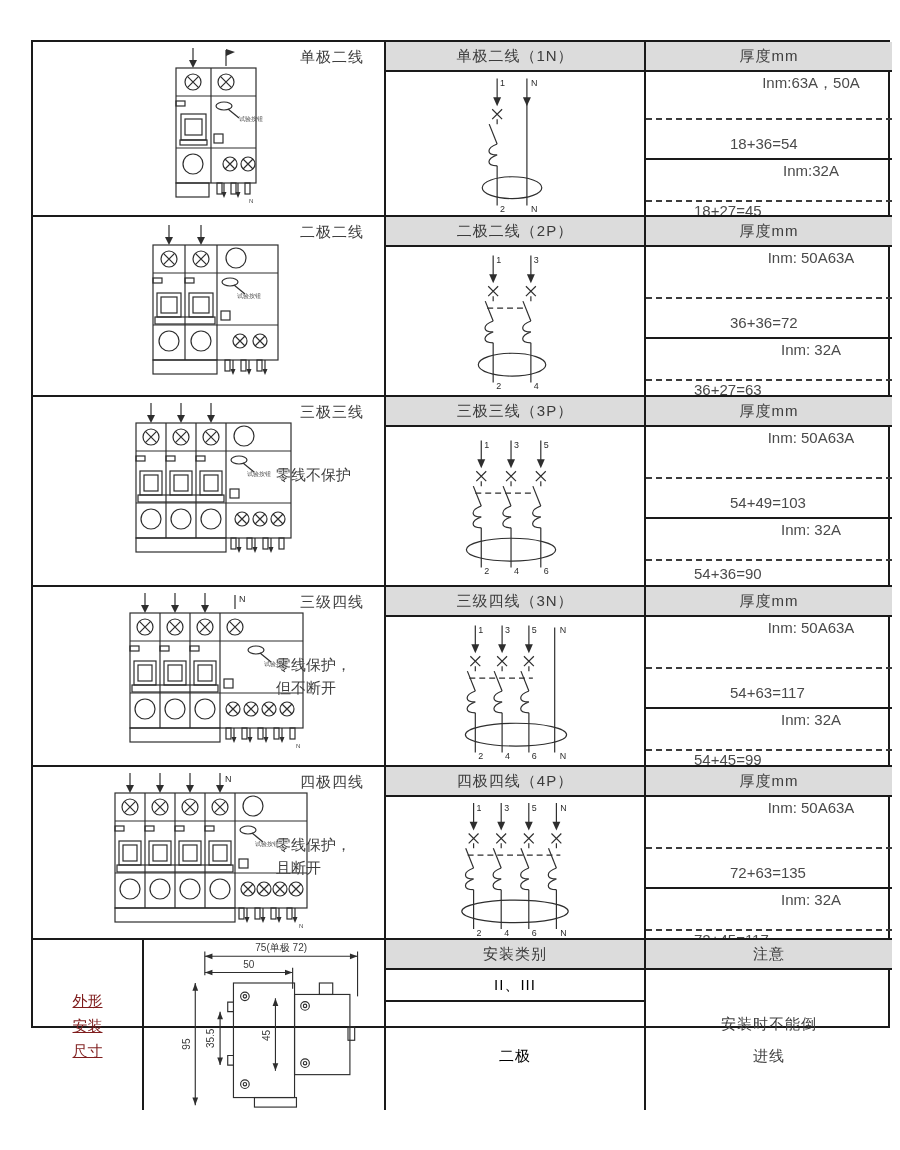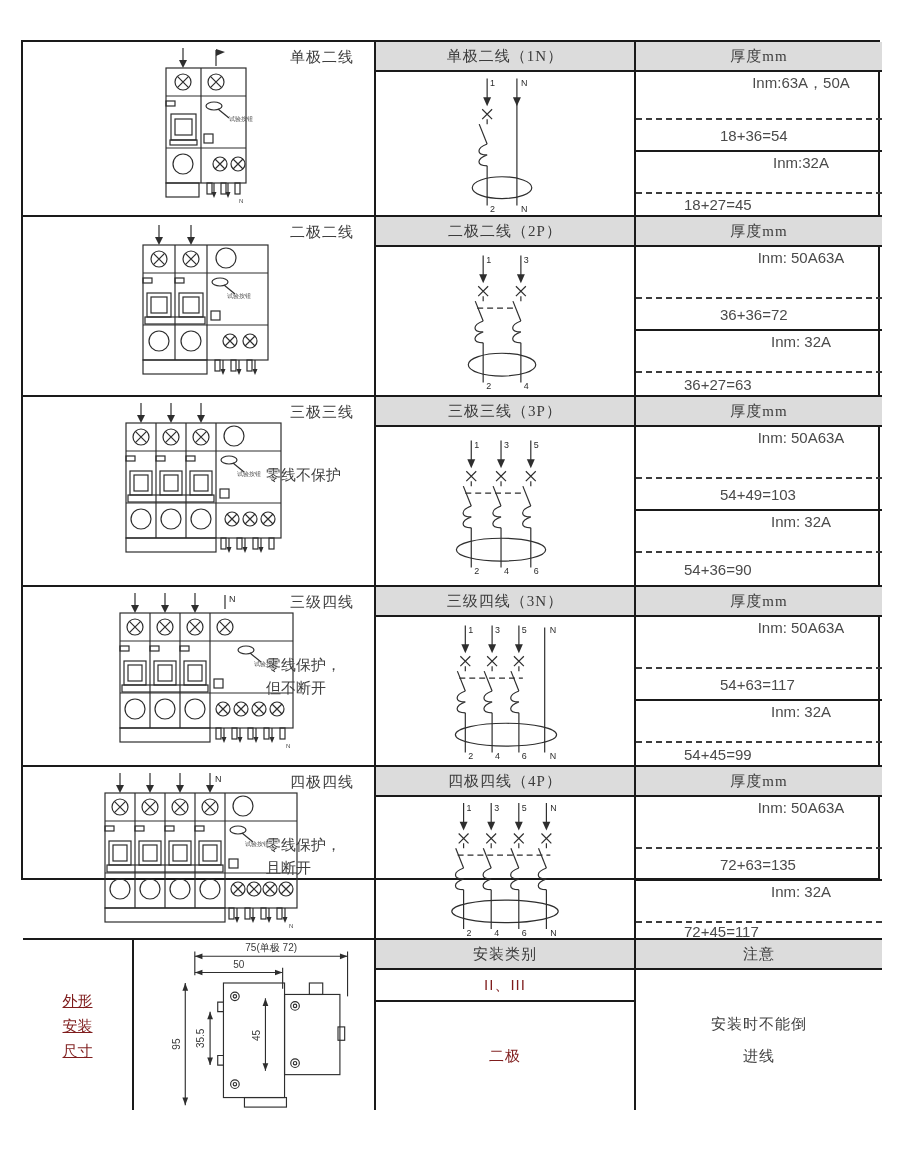--- a/index.html
+++ b/index.html
@@ -1,54 +1,54 @@
 <!DOCTYPE html>
 <html><head>
 <meta charset="utf-8">
 <style>
   html,body{margin:0;padding:0;}
   body{width:900px;height:1150px;background:#ffffff;position:relative;
        font-family:"Liberation Sans","DejaVu Sans",sans-serif;color:#454545;}
-  .table{position:absolute;left:21px;top:40px;width:859px;height:840px;
+  .table{position:absolute;left:31px;top:40px;width:859px;height:988px;
          display:grid;grid-template-columns:353px 260px 246px;
          grid-template-rows:175px 180px 190px 180px 173px 170px;
          border:2px solid #1a1a1a;box-sizing:border-box;background:#fff;}
   .cell{border-right:2px solid #1a1a1a;border-bottom:2px solid #1a1a1a;
         box-sizing:border-box;position:relative;overflow:hidden;}
   .cell.cC{border-right:none;}
   .cell.last{border-bottom:none;}
   
   .a-label{position:absolute;top:6px;right:20px;font-size:15px;color:#3f3f3f;letter-spacing:1px;}
   .a-note{position:absolute;top:66px;right:12px;width:96px;font-size:15px;line-height:23px;color:#3f3f3f;text-align:left;}
   .dev{position:absolute;}
   
   .cB{display:flex;flex-direction:column;}
   .hd{height:30px;flex:0 0 30px;background:#dcdcdc;border-bottom:2px solid #1a1a1a;
       display:flex;align-items:center;justify-content:center;font-size:15px;color:#3c3c3c;
-      box-sizing:border-box;letter-spacing:1px;font-family:Liberation Serif, serif;}
+      box-sizing:border-box;letter-spacing:1px;}
   .b-body{flex:1;display:flex;align-items:center;justify-content:center;}
   
   .cC{display:flex;flex-direction:column;}
   .c-spec{height:52px;flex:0 0 auto;border-bottom:2px dashed #3c3c3c;box-sizing:border-box;
           display:flex;flex-direction:row;justify-content:center;padding-left:84px;
           font-size:15px;line-height:21px;color:#4a4a4a;}
   .r0 .c-spec.s1{height:48px;}
   .c-spec.s2{height:42px;}
   .c-calc{height:32px;flex:0 0 auto;box-sizing:border-box;display:flex;align-items:center;
           padding-left:84px;font-size:15px;color:#4a4a4a;}
-  .c-calc.k1{border-bottom:2px solid #1a1a1a;}
+  .c-calc.k1{border-bottom:2px solid #1a1a1a;margin-top:8px;}
   .c-calc.k2{flex:1;padding-left:48px;}
   
   .f-a{display:flex;}
   .f-label{width:111px;flex:0 0 111px;border-right:2px solid #1a1a1a;box-sizing:border-box;
            display:flex;flex-direction:column;justify-content:center;align-items:center;
            font-size:15px;line-height:25px;color:#7f1d1d;text-decoration:underline;}
   .f-draw{flex:1;display:flex;align-items:center;justify-content:center;}
   .f-row{box-sizing:border-box;display:flex;align-items:center;justify-content:center;
-         font-size:15px;color:#7f1d1d;letter-spacing:1px;}
+         font-size:15px;color:#000000;letter-spacing:1px;}
   .f-row.fr1{height:32px;border-bottom:2px solid #1a1a1a;}
   .f-row.fr2{height:31px;border-bottom:2px solid #1a1a1a;}
   .f-row.fr3{flex:1;}
   .f-notice{flex:1;display:flex;flex-direction:column;align-items:center;justify-content:center;
             gap:13px;font-size:15px;color:#3f3f3f;letter-spacing:1px;}
   
   svg line,svg path,svg rect,svg circle,svg ellipse{stroke:#2e2e2e;fill:none;stroke-width:1.2;}
   svg .arr{fill:#2e2e2e;stroke:none;}
   svg .dsh{stroke-dasharray:6 4;}
   svg text{fill:#2b2b2b;stroke:none;font-size:9px;font-family:"Liberation Sans","DejaVu Sans",sans-serif;}

